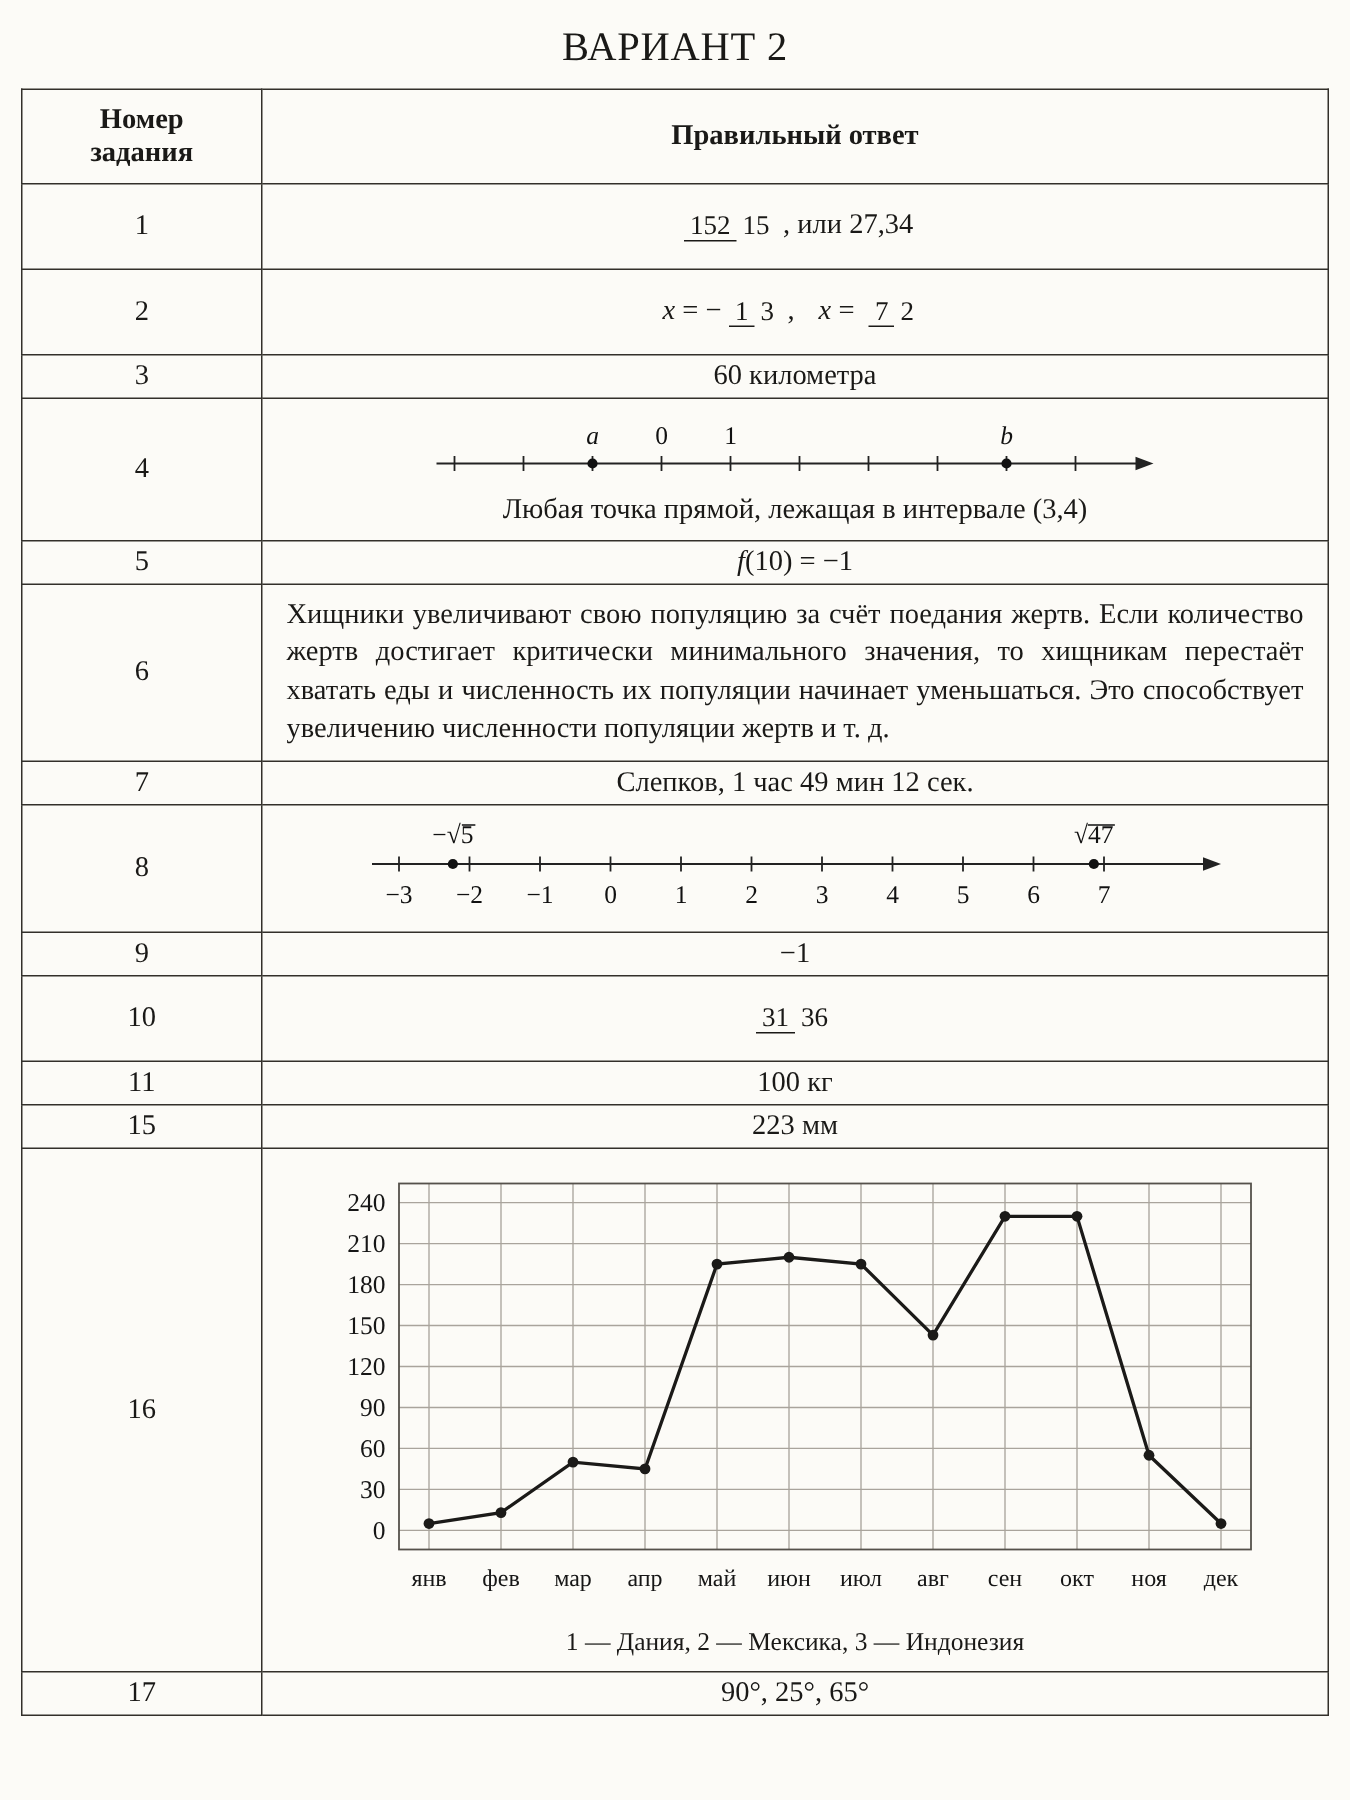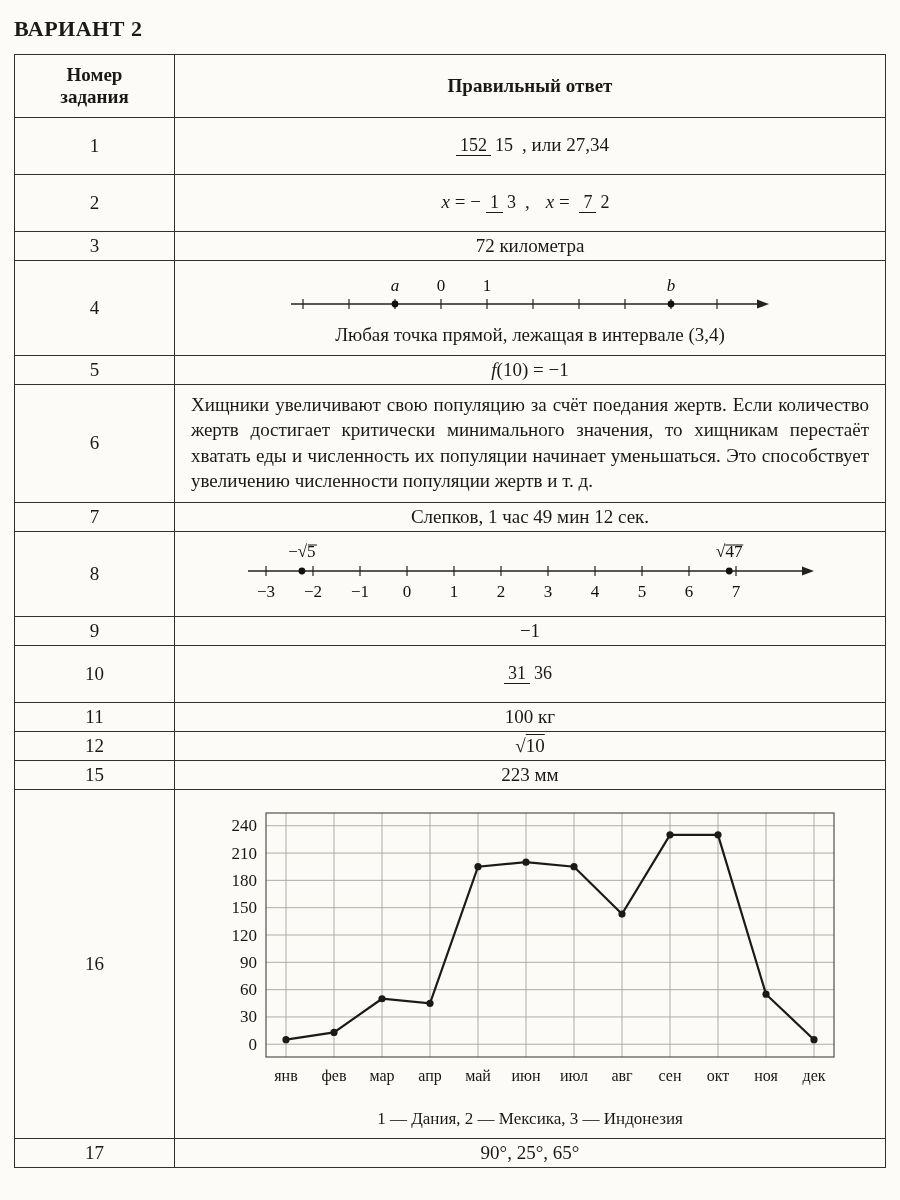--- a/index.html
+++ b/index.html
@@ -1,19 +1,19 @@
 <!DOCTYPE html>
 <html><head>
 <meta charset="utf-8">
 <style>
   *{box-sizing:border-box}
   html,body{margin:0;padding:0}
   body{width:900px;background:#e9e7e2;font-family:"Liberation Serif",serif;color:#1a1917}
   .page{width:900px;min-height:1200px;background:#fcfbf7;padding:8px 14px 12px;margin:0 auto}
-  .title{text-align:left;font-size:22px;font-weight:bold;margin:8px 0 12px;letter-spacing:.5px}
+  .title{text-align:center;font-size:27px;font-weight:normal;margin:8px 0 12px;letter-spacing:.5px}
   table.answers{border-collapse:collapse;width:100%;background:transparent}
   .answers td,.answers th{border:1.6px solid #33302b;vertical-align:middle}
   .answers th{font-size:19px;font-weight:bold;padding:9px 22px;height:40px}
   td.num{width:160px;text-align:center;font-size:19px}
   td.ans{text-align:center;font-size:19px;padding:3px 12px}
   td.ans.justify{text-align:justify;padding:7px 16px 8px;line-height:1.34}
   tr.h28 td{height:29px}
   tr.h56 td{height:57px}
   .frac{display:inline-flex;flex-direction:row;vertical-align:middle;margin:3px 5px;line-height:1.08;font-size:18px;text-align:center}
   .frac .fn{border-bottom:1.4px solid #1a1917;padding:0 4px}
@@ -64,21 +64,21 @@
               <span class="fd">3</span>
             </span><span>,</span><span class="gap"></span><span class="it">x</span><span> = </span><span class="frac">
               <span class="fn">7</span>
               <span class="fd">2</span>
             </span>
         </td>
       </tr>
 
       <tr class="h28">
         <td class="num">3</td>
-        <td class="ans">72 километра</td>
+        <td class="ans">60 километра</td>
       </tr>
 
       <tr>
         <td class="num">4</td>
         <td class="ans">
           <div id="numline4" class="numline">
               <svg viewBox="0 0 490 60" width="490" height="60">
                 <line x1="6" y1="40" x2="474" y2="40" stroke="#222" stroke-width="1.4"></line>
                 <polygon points="484,40 472,35.5 472,44.5" fill="#222"></polygon>
                 <line x1="18" y1="35" x2="18" y2="45" stroke="#222" stroke-width="1.2"></line>
@@ -171,24 +171,20 @@
               <span class="fd">36</span>
             </span>
         </td>
       </tr>
 
       <tr class="h28">
         <td class="num">11</td>
         <td class="ans">100 кг</td>
       </tr>
 
-      <tr class="h28">
-        <td class="num">12</td>
-        <td class="ans"><span class="sqrtwrap"><span>√</span><span class="radicand">10</span></span></td>
-      </tr>
 
 
 
       <tr class="h28">
         <td class="num">15</td>
         <td class="ans">223 мм</td>
       </tr>
 
       <tr>
         <td class="num">16</td>

